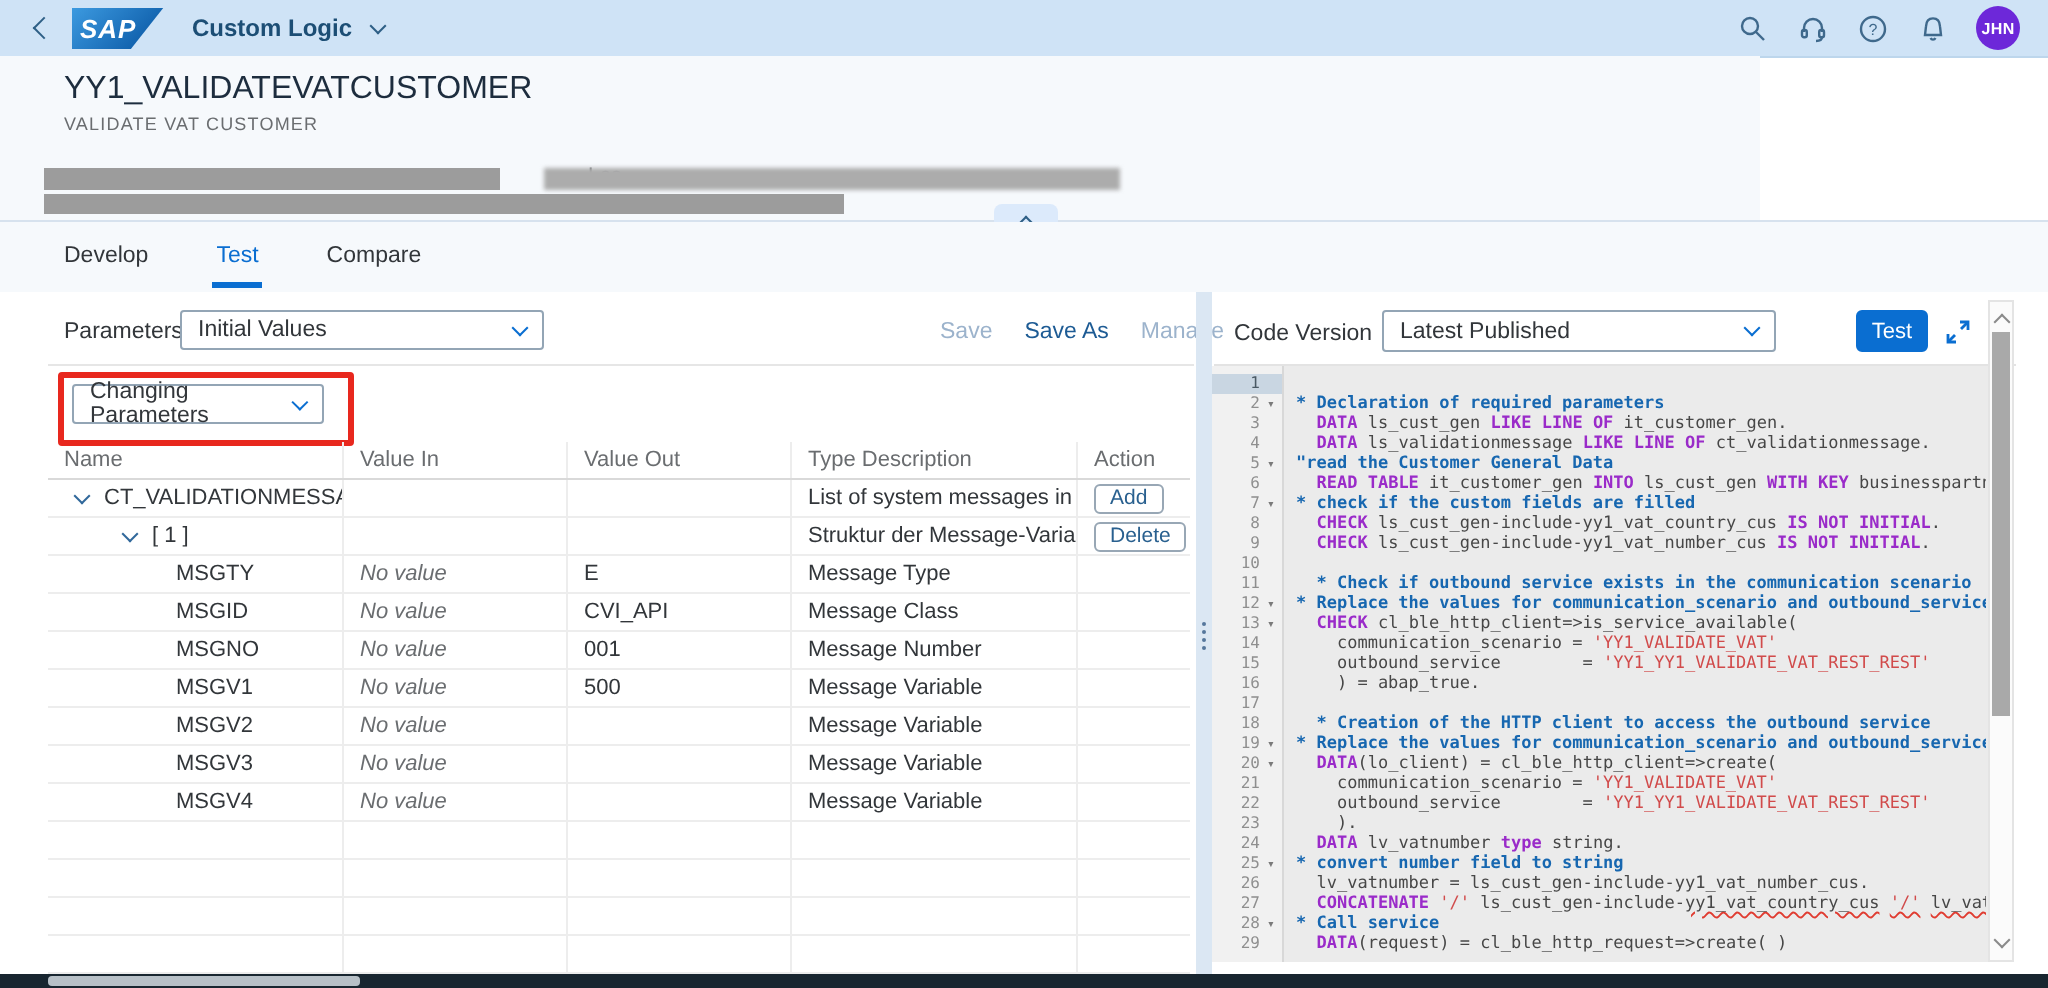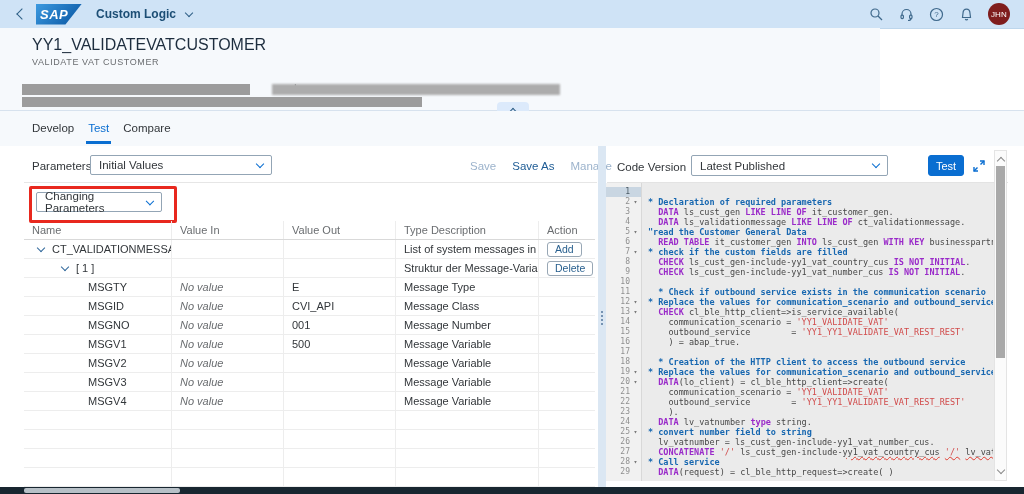--- a/index.html
+++ b/index.html
@@ -15,35 +15,35 @@
   .chev.up{transform:rotate(-135deg);margin-top:3px;}
   .chev.left{transform:rotate(135deg);width:7px;height:7px;}
   .chev.blue{border-color:#0a6ed1;}
   .chev.gray{border-color:#8a8a8a;}
   .sap-logo{width:46px;height:21px;background:linear-gradient(135deg,#3c9ae0 0%,#0d5ca8 85%);
             clip-path:polygon(0 0,100% 0,64% 100%,0 100%);display:flex;align-items:center;}
   .sap-logo span{color:#fff;font-weight:bold;font-style:italic;font-size:13px;padding-left:4px;letter-spacing:.5px;}
   .shell-title{font-size:12px;font-weight:bold;color:#1c4e75;margin-left:4px;}
   .shell-icon{width:17px;height:17px;display:flex;align-items:center;justify-content:center;}
   .shell-icon svg{stroke:#3f698c;fill:none;stroke-width:1.2;}
-  .avatar{width:22px;height:22px;border-radius:50%;background:#7f1d1d;color:#fff;font-size:8px;
-          font-weight:normal;display:flex;align-items:center;justify-content:center;letter-spacing:.2px;}
+  .avatar{width:22px;height:22px;border-radius:50%;background:#6d28d9;color:#fff;font-size:8px;
+          font-weight:bold;display:flex;align-items:center;justify-content:center;letter-spacing:.2px;}
   
   .page-head{position:absolute;left:0;top:28px;width:880px;height:118px;background:#f6f9fc;}
   .page-title{position:absolute;left:32px;top:8px;font-size:16px;color:#1d2d3e;}
   .page-subtitle{position:absolute;left:32px;top:29px;font-size:9px;color:#6a6d70;letter-spacing:.6px;}
   .redact{position:absolute;background:#9c9c9c;}
   .redact.blur{background:#acacac;filter:blur(1.1px);}
   .redact-label{position:absolute;font-size:10.5px;color:#6a6d70;}
   .head-divider{position:absolute;left:0;top:82px;width:1024px;height:1px;background:#d7e2ee;}
   .collapse-chip{position:absolute;left:497px;top:74px;width:32px;height:17px;background:#dceafb;
                  border-radius:4px;display:flex;align-items:center;justify-content:center;cursor:pointer;}
   
   .tabs{position:absolute;left:0;top:111px;width:1024px;height:35px;background:#f6f9fc;display:flex;
-        align-items:center;padding-left:32px;gap:14px;box-sizing:border-box;}
+        align-items:center;padding-left:32px;gap:34px;box-sizing:border-box;}
   .tab{font-size:11.5px;color:#32363a;position:relative;padding-bottom:2px;cursor:pointer;}
   .tab.active{color:#0a6ed1;}
   .tab.active:after{content:"";position:absolute;left:-2px;right:-2px;bottom:-8px;height:3px;background:#0a6ed1;}
   
   .lbl{font-size:11.5px;color:#32363a;}
   .params-label{position:absolute;left:32px;top:160px;}
   .dd{position:absolute;background:#fff;border:1px solid #93a5b5;border-radius:2px;display:flex;
       align-items:center;justify-content:space-between;padding:0 8px;font-size:11.5px;color:#32363a;cursor:pointer;box-sizing:border-box;}
   .dd-params{left:90px;top:155px;width:182px;height:20px;}
   .links{position:absolute;left:470px;top:160px;display:flex;gap:16px;font-size:11.5px;}

